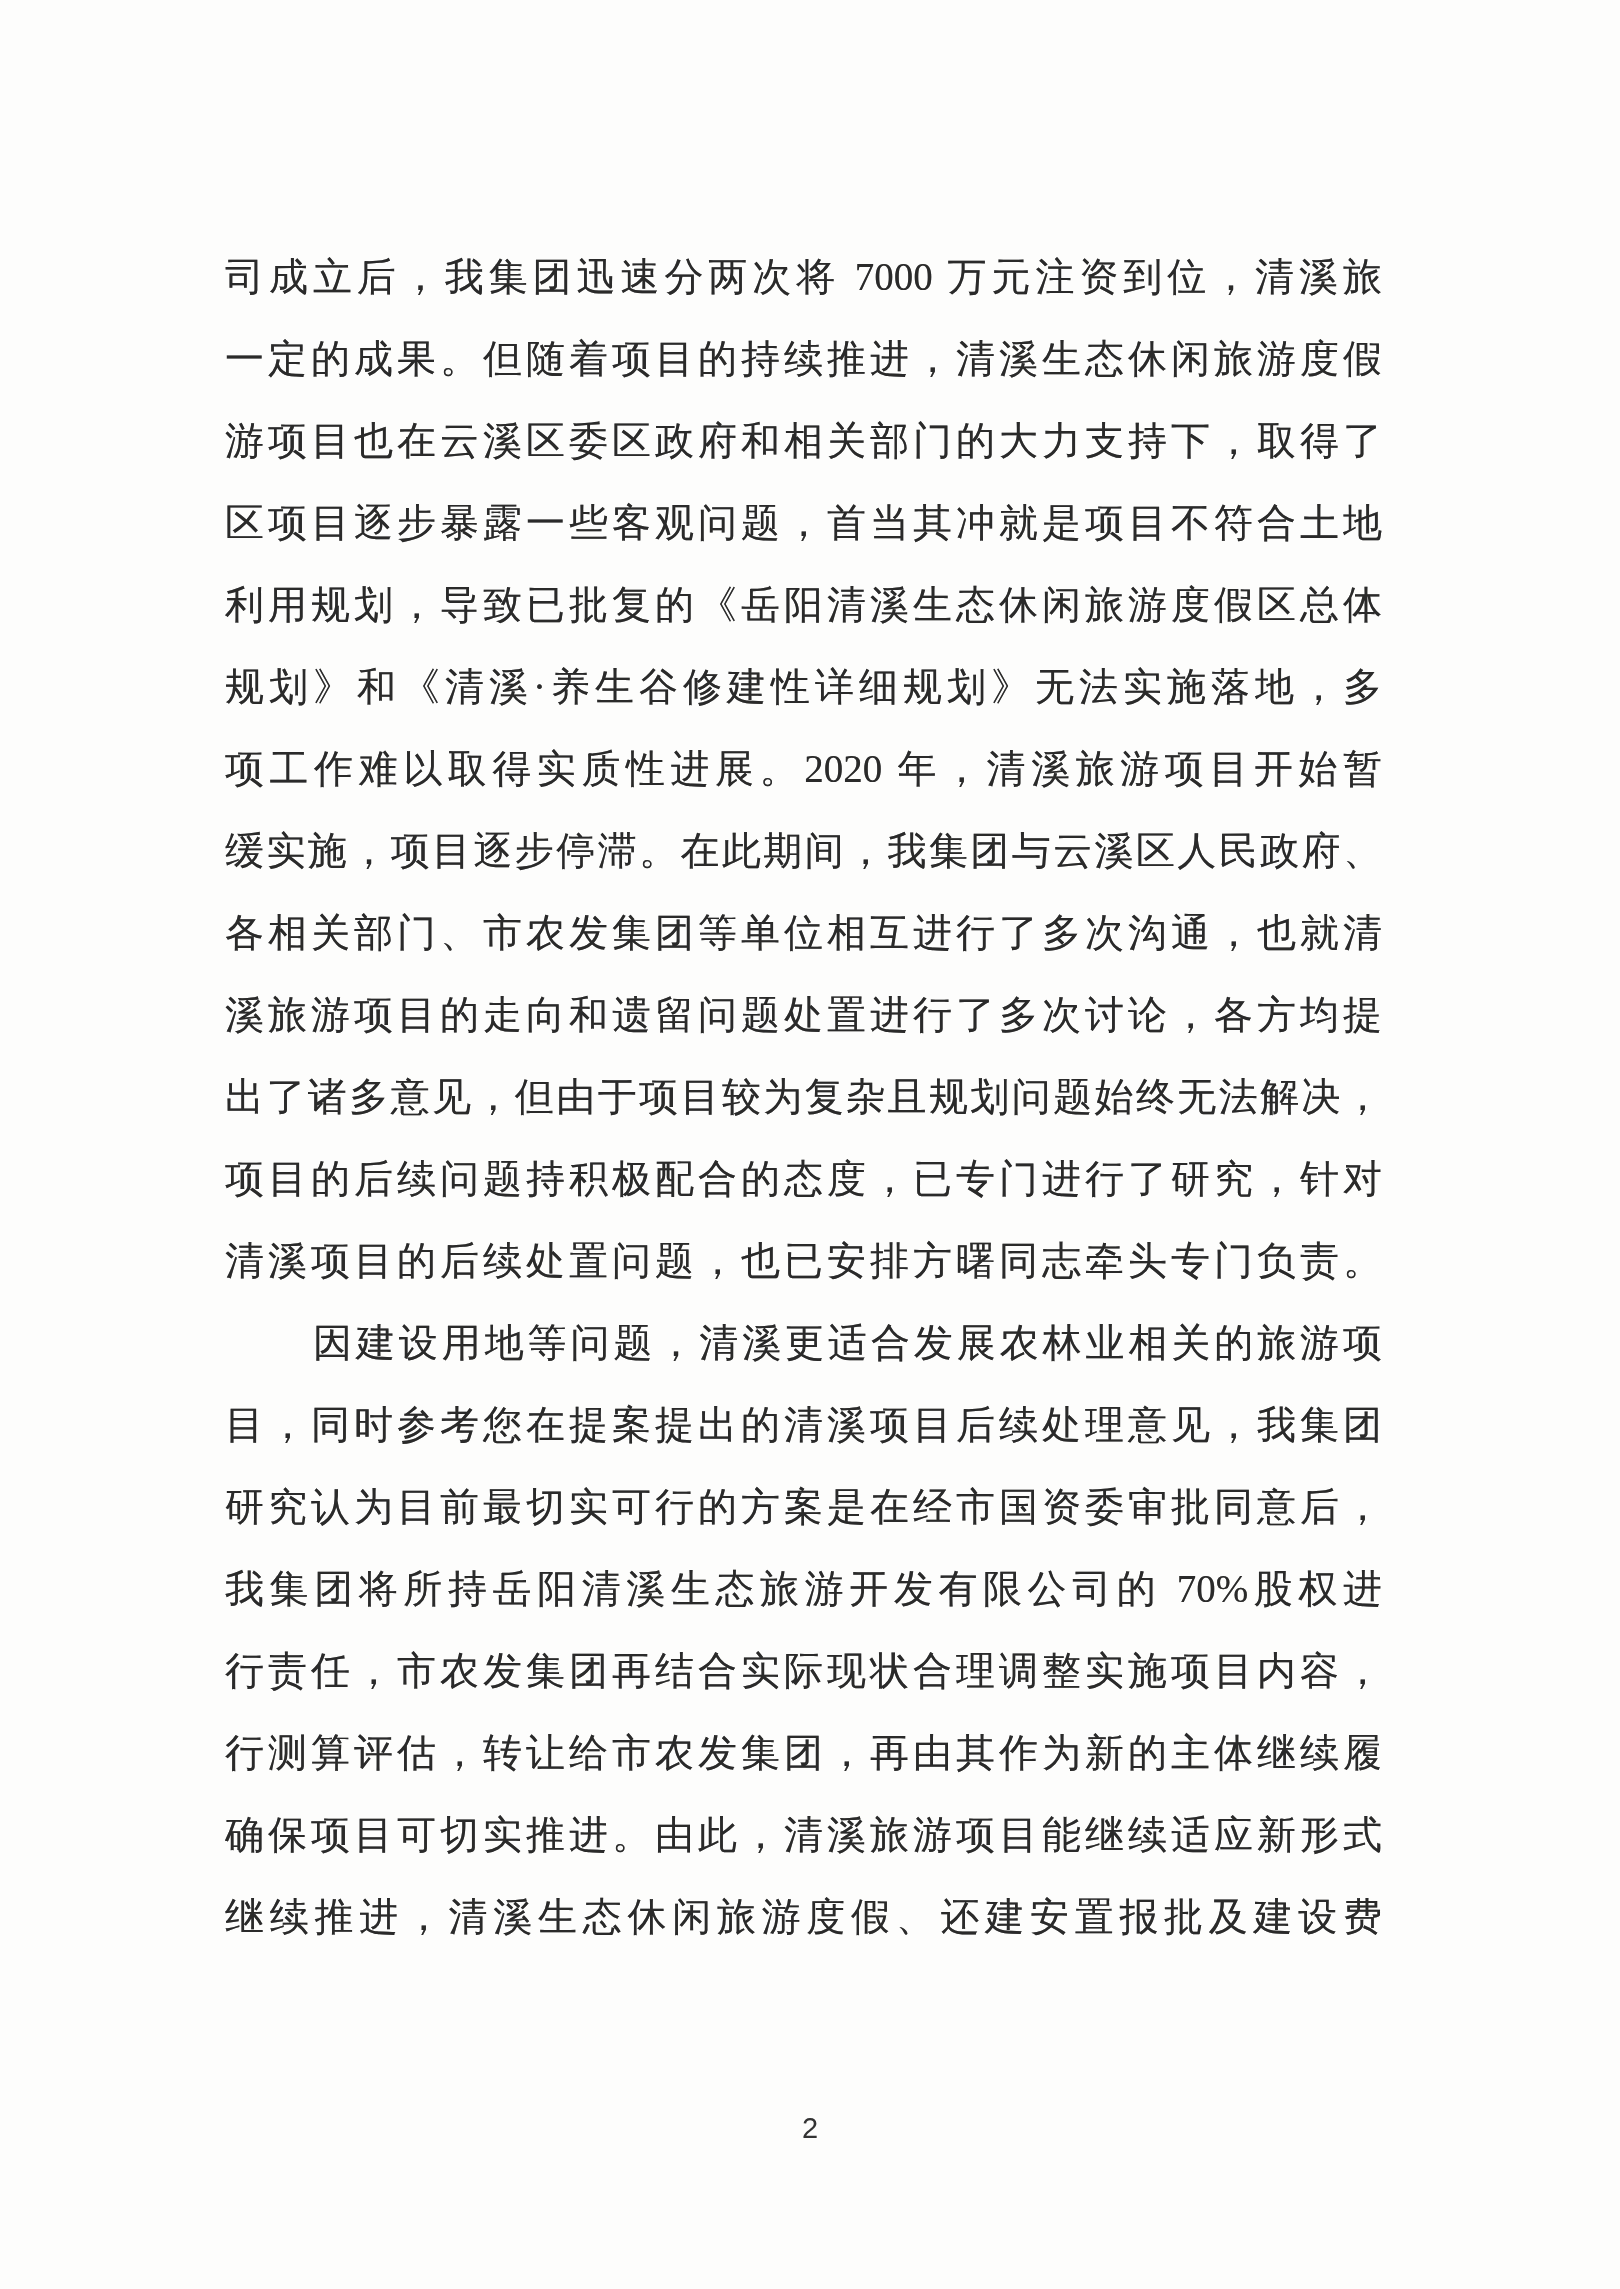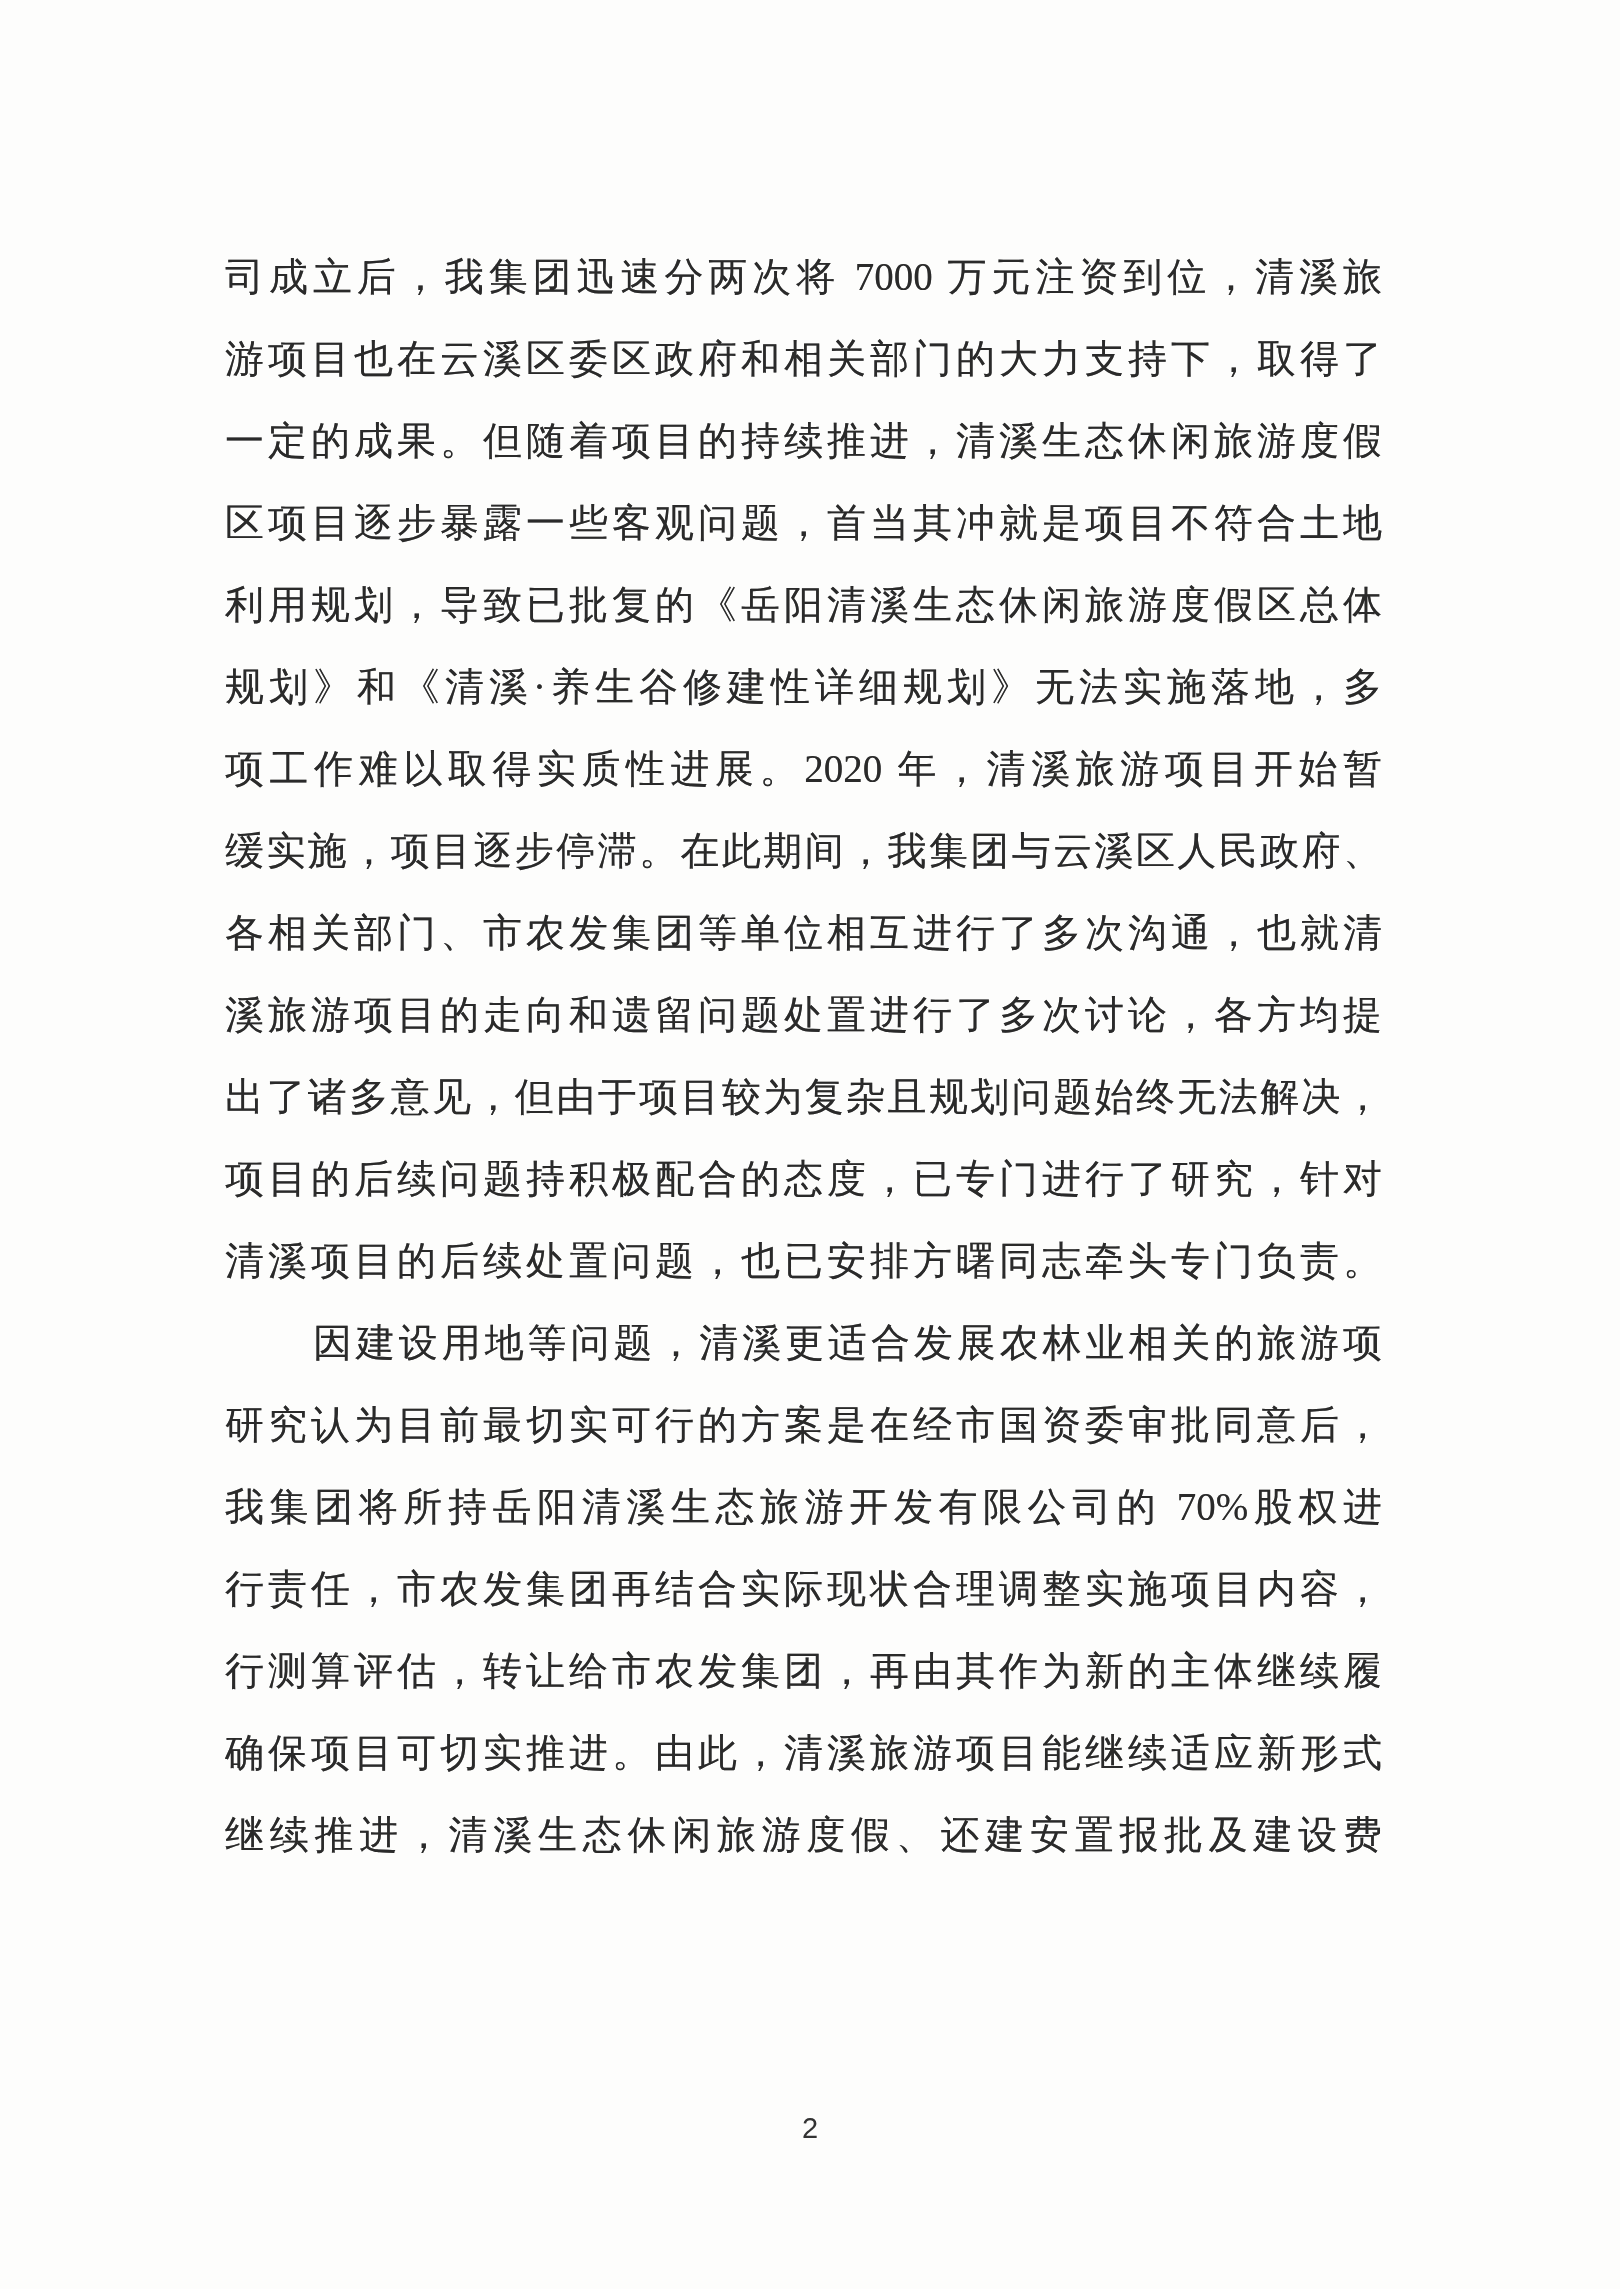--- a/index.html
+++ b/index.html
@@ -49,33 +49,34 @@
     color: #333333;
     font-family: "Liberation Sans", "DejaVu Sans", sans-serif;
   }
 </style>
 </head>
 <body>
 
 <div class="page">
   <div class="text-block">
     <div class="line">司成立后，我集团迅速分两次将 7000 万元注资到位，清溪旅</div>
+    <div class="line">一定的成果。但随着项目的持续推进，清溪生态休闲旅游度假</div>
     <div class="line">游项目也在云溪区委区政府和相关部门的大力支持下，取得了</div>
-    <div class="line">一定的成果。但随着项目的持续推进，清溪生态休闲旅游度假</div>
     <div class="line">区项目逐步暴露一些客观问题，首当其冲就是项目不符合土地</div>
     <div class="line">利用规划，导致已批复的《岳阳清溪生态休闲旅游度假区总体</div>
     <div class="line">规划》和《清溪·养生谷修建性详细规划》无法实施落地，多</div>
     <div class="line">项工作难以取得实质性进展。2020 年，清溪旅游项目开始暂</div>
     <div class="line">缓实施，项目逐步停滞。在此期间，我集团与云溪区人民政府、</div>
     <div class="line">各相关部门、市农发集团等单位相互进行了多次沟通，也就清</div>
     <div class="line">溪旅游项目的走向和遗留问题处置进行了多次讨论，各方均提</div>
     <div class="line">出了诸多意见，但由于项目较为复杂且规划问题始终无法解决，</div>
     <div class="line">项目的后续问题持积极配合的态度，已专门进行了研究，针对</div>
     <div class="line">清溪项目的后续处置问题，也已安排方曙同志牵头专门负责。</div>
     <div class="line indent">因建设用地等问题，清溪更适合发展农林业相关的旅游项</div>
+    <div class="line">目，同时参考您在提案提出的清溪项目后续处理意见，我集团</div>
     <div class="line">研究认为目前最切实可行的方案是在经市国资委审批同意后，</div>
     <div class="line">我集团将所持岳阳清溪生态旅游开发有限公司的 70%股权进</div>
     <div class="line">行责任，市农发集团再结合实际现状合理调整实施项目内容，</div>
     <div class="line">行测算评估，转让给市农发集团，再由其作为新的主体继续履</div>
     <div class="line">确保项目可切实推进。由此，清溪旅游项目能继续适应新形式</div>
     <div class="line">继续推进，清溪生态休闲旅游度假、还建安置报批及建设费</div>
   </div>
   <div class="page-number">2</div>
 </div>
 

